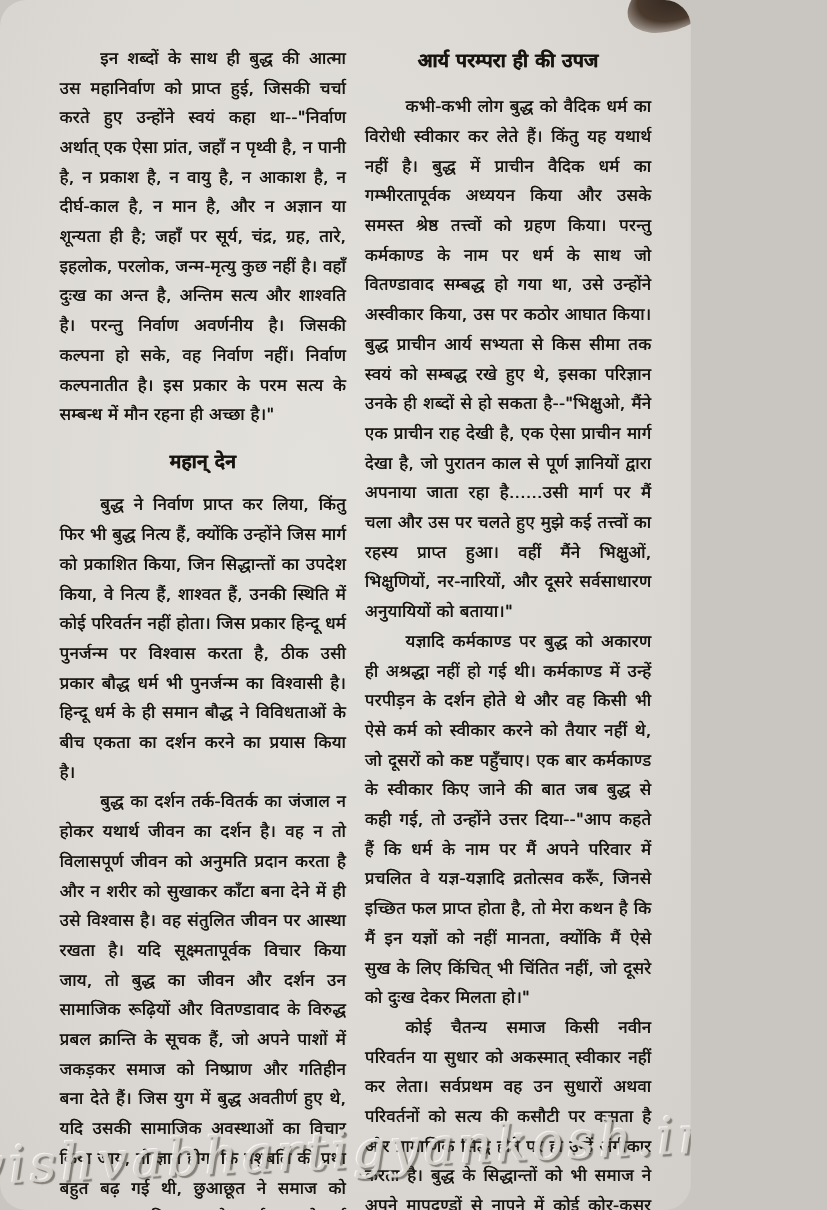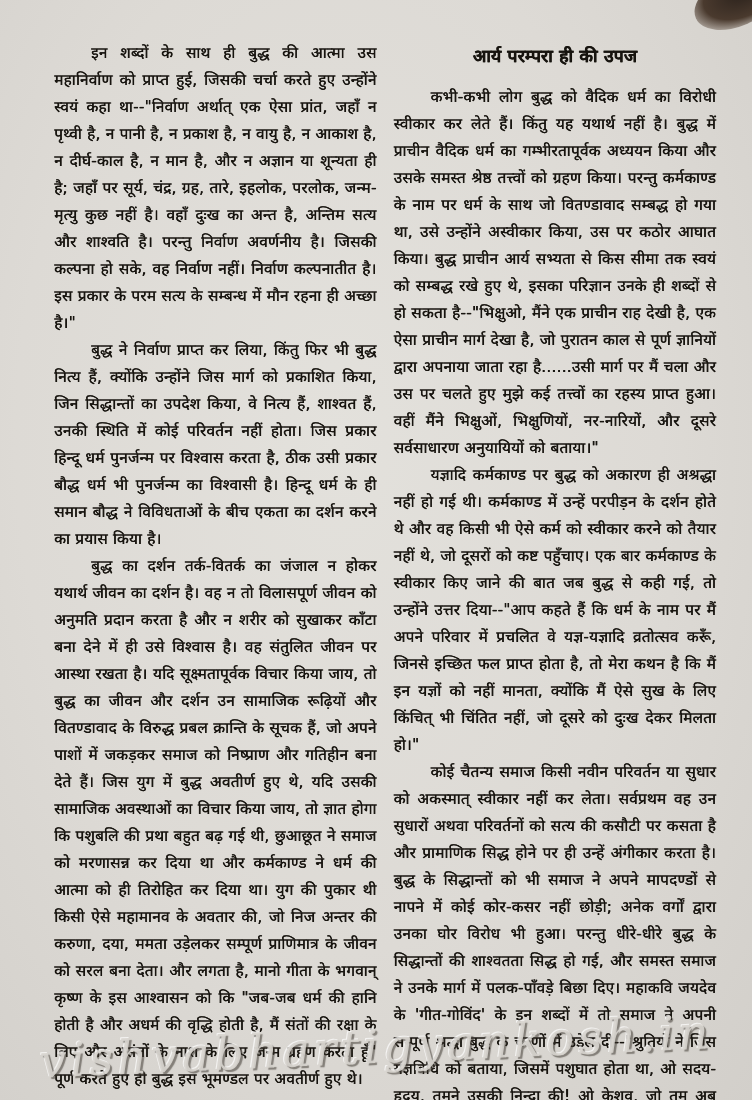--- a/index.html
+++ b/index.html
@@ -4,23 +4,24 @@
 <style>
   html, body { margin: 0; padding: 0; }
   body {
     width: 752px; height: 1100px;
     font-family: "DejaVu Sans", sans-serif;
     background: #c9c6c1;
     overflow: hidden;
   }
   .page {
     position: relative;
-    width: 752px; height: 1100px;
+    width: 628px; height: 1100px;
     background: radial-gradient(ellipse at 45% 40%, #e3e1dc 0%, #dddad5 55%, #d2cfca 100%);
     overflow: hidden;
+    border-radius: 24px;
   }
   .corner-smudge {
     position: absolute;
     top: -26px; right: -30px;
     width: 90px; height: 52px;
     background: radial-gradient(ellipse at 60% 40%, #2a211b 0%, #4a3a2e 55%, rgba(90,70,55,0.25) 80%, transparent 100%);
     transform: rotate(-24deg);
     border-radius: 50%;
   }
   .columns {
@@ -80,20 +81,21 @@
 <body>
 
 <div class="page">
 
   <div class="corner-smudge"></div>
 
   <div class="columns">
 
     <div class="col left-col">
       <p>इन शब्दों के साथ ही बुद्ध की आत्मा उस महानिर्वाण को प्राप्त हुई, जिसकी चर्चा करते हुए उन्होंने स्वयं कहा था--"निर्वाण अर्थात् एक ऐसा प्रांत, जहाँ न पृथ्वी है, न पानी है, न प्रकाश है, न वायु है, न आकाश है, न दीर्घ-काल है, न मान है, और न अज्ञान या शून्यता ही है; जहाँ पर सूर्य, चंद्र, ग्रह, तारे, इहलोक, परलोक, जन्म-मृत्यु कुछ नहीं है। वहाँ दुःख का अन्त है, अन्तिम सत्य और शाश्वति है। परन्तु निर्वाण अवर्णनीय है। जिसकी कल्पना हो सके, वह निर्वाण नहीं। निर्वाण कल्पनातीत है। इस प्रकार के परम सत्य के सम्बन्ध में मौन रहना ही अच्छा है।"</p>
+      <h2 class="section-heading">महान् देन</h2>
       <p>बुद्ध ने निर्वाण प्राप्त कर लिया, किंतु फिर भी बुद्ध नित्य हैं, क्योंकि उन्होंने जिस मार्ग को प्रकाशित किया, जिन सिद्धान्तों का उपदेश किया, वे नित्य हैं, शाश्वत हैं, उनकी स्थिति में कोई परिवर्तन नहीं होता। जिस प्रकार हिन्दू धर्म पुनर्जन्म पर विश्वास करता है, ठीक उसी प्रकार बौद्ध धर्म भी पुनर्जन्म का विश्वासी है। हिन्दू धर्म के ही समान बौद्ध ने विविधताओं के बीच एकता का दर्शन करने का प्रयास किया है।</p>
       <p>बुद्ध का दर्शन तर्क-वितर्क का जंजाल न होकर यथार्थ जीवन का दर्शन है। वह न तो विलासपूर्ण जीवन को अनुमति प्रदान करता है और न शरीर को सुखाकर काँटा बना देने में ही उसे विश्वास है। वह संतुलित जीवन पर आस्था रखता है। यदि सूक्ष्मतापूर्वक विचार किया जाय, तो बुद्ध का जीवन और दर्शन उन सामाजिक रूढ़ियों और वितण्डावाद के विरुद्ध प्रबल क्रान्ति के सूचक हैं, जो अपने पाशों में जकड़कर समाज को निष्प्राण और गतिहीन बना देते हैं। जिस युग में बुद्ध अवतीर्ण हुए थे, यदि उसकी सामाजिक अवस्थाओं का विचार किया जाय, तो ज्ञात होगा कि पशुबलि की प्रथा बहुत बढ़ गई थी, छुआछूत ने समाज को मरणासन्न कर दिया था और कर्मकाण्ड ने धर्म की आत्मा को ही तिरोहित कर दिया था। युग की पुकार थी किसी ऐसे महामानव के अवतार की, जो निज अन्तर की करुणा, दया, ममता उड़ेलकर सम्पूर्ण प्राणिमात्र के जीवन को सरल बना देता। और लगता है, मानो गीता के भगवान् कृष्ण के इस आश्वासन को कि "जब-जब धर्म की हानि होती है और अधर्म की वृद्धि होती है, मैं संतों की रक्षा के लिए और असंतों के नाश के लिए जन्म ग्रहण करता हूँ" पूर्ण करते हुए ही बुद्ध इस भूमण्डल पर अवतीर्ण हुए थे।</p>
     </div>
 
     <div class="col right-col">
       <h2 class="section-heading">आर्य परम्परा ही की उपज</h2>
       <p>कभी-कभी लोग बुद्ध को वैदिक धर्म का विरोधी स्वीकार कर लेते हैं। किंतु यह यथार्थ नहीं है। बुद्ध में प्राचीन वैदिक धर्म का गम्भीरतापूर्वक अध्ययन किया और उसके समस्त श्रेष्ठ तत्त्वों को ग्रहण किया। परन्तु कर्मकाण्ड के नाम पर धर्म के साथ जो वितण्डावाद सम्बद्ध हो गया था, उसे उन्होंने अस्वीकार किया, उस पर कठोर आघात किया। बुद्ध प्राचीन आर्य सभ्यता से किस सीमा तक स्वयं को सम्बद्ध रखे हुए थे, इसका परिज्ञान उनके ही शब्दों से हो सकता है--"भिक्षुओ, मैंने एक प्राचीन राह देखी है, एक ऐसा प्राचीन मार्ग देखा है, जो पुरातन काल से पूर्ण ज्ञानियों द्वारा अपनाया जाता रहा है......उसी मार्ग पर मैं चला और उस पर चलते हुए मुझे कई तत्त्वों का रहस्य प्राप्त हुआ। वहीं मैंने भिक्षुओं, भिक्षुणियों, नर-नारियों, और दूसरे सर्वसाधारण अनुयायियों को बताया।"</p>
       <p>यज्ञादि कर्मकाण्ड पर बुद्ध को अकारण ही अश्रद्धा नहीं हो गई थी। कर्मकाण्ड में उन्हें परपीड़न के दर्शन होते थे और वह किसी भी ऐसे कर्म को स्वीकार करने को तैयार नहीं थे, जो दूसरों को कष्ट पहुँचाए। एक बार कर्मकाण्ड के स्वीकार किए जाने की बात जब बुद्ध से कही गई, तो उन्होंने उत्तर दिया--"आप कहते हैं कि धर्म के नाम पर मैं अपने परिवार में प्रचलित वे यज्ञ-यज्ञादि व्रतोत्सव करूँ, जिनसे इच्छित फल प्राप्त होता है, तो मेरा कथन है कि मैं इन यज्ञों को नहीं मानता, क्योंकि मैं ऐसे सुख के लिए किंचित् भी चिंतित नहीं, जो दूसरे को दुःख देकर मिलता हो।"</p>
       <p>कोई चैतन्य समाज किसी नवीन परिवर्तन या सुधार को अकस्मात् स्वीकार नहीं कर लेता। सर्वप्रथम वह उन सुधारों अथवा परिवर्तनों को सत्य की कसौटी पर कसता है और प्रामाणिक सिद्ध होने पर ही उन्हें अंगीकार करता है। बुद्ध के सिद्धान्तों को भी समाज ने अपने मापदण्डों से नापने में कोई कोर-कसर नहीं छोड़ी; अनेक वर्गों द्वारा उनका घोर विरोध भी हुआ। परन्तु धीरे-धीरे बुद्ध के सिद्धान्तों की शाश्वतता सिद्ध हो गई, और समस्त समाज ने उनके मार्ग में पलक-पाँवड़े बिछा दिए। महाकवि जयदेव के 'गीत-गोविंद' के इन शब्दों में तो समाज ने अपनी सम्पूर्ण श्रद्धा बुद्ध के चरणों में उड़ेल दी--"श्रुतियों ने जिस यज्ञविधि को बताया, जिसमें पशुघात होता था, ओ सदय-हृदय, तुमने उसकी निन्दा की! ओ केशव, जो तुम अब बुद्ध के रूप में अवतरित हुए, तुम्हारी जय हो!" हिन्दू</p>
     </div>

